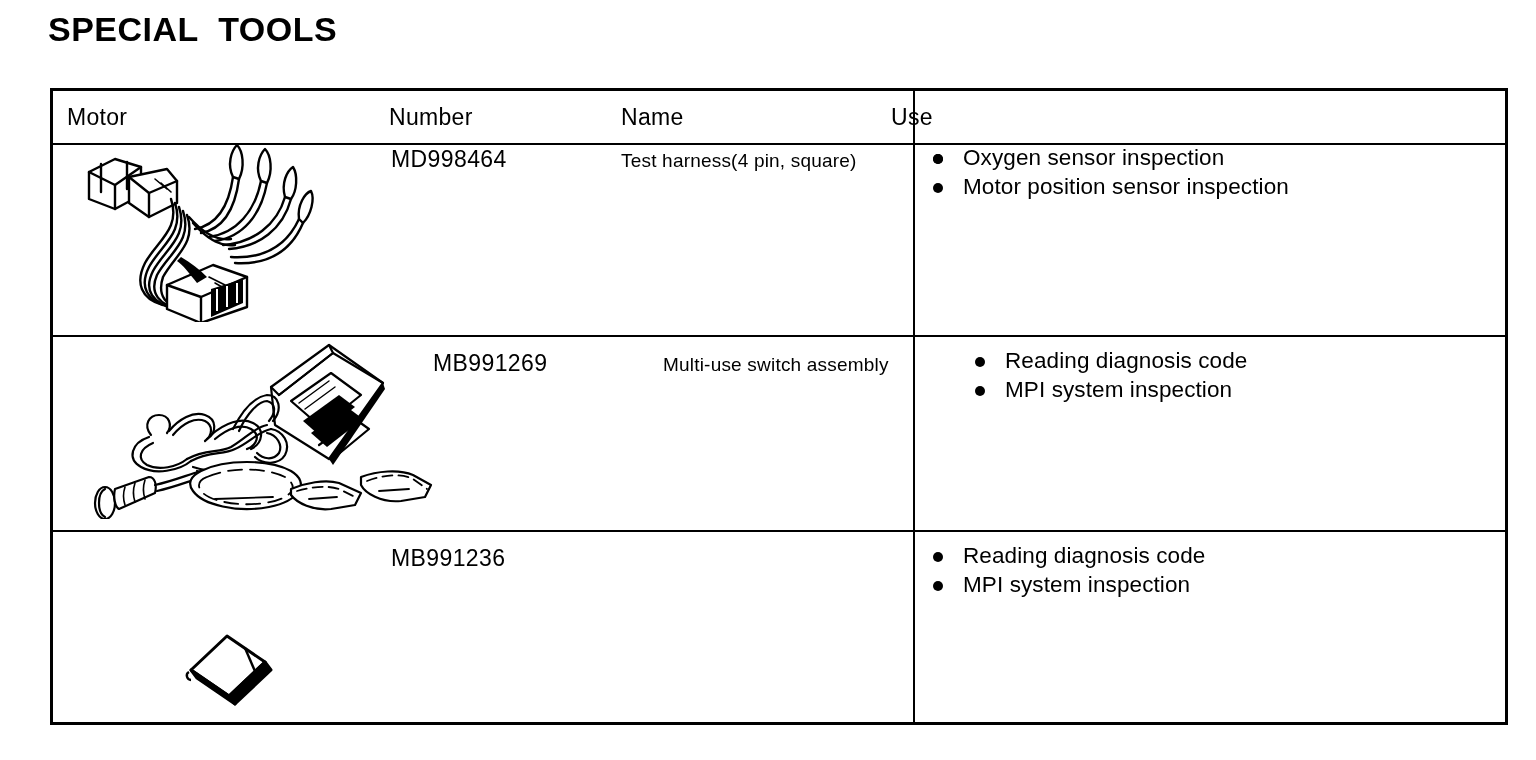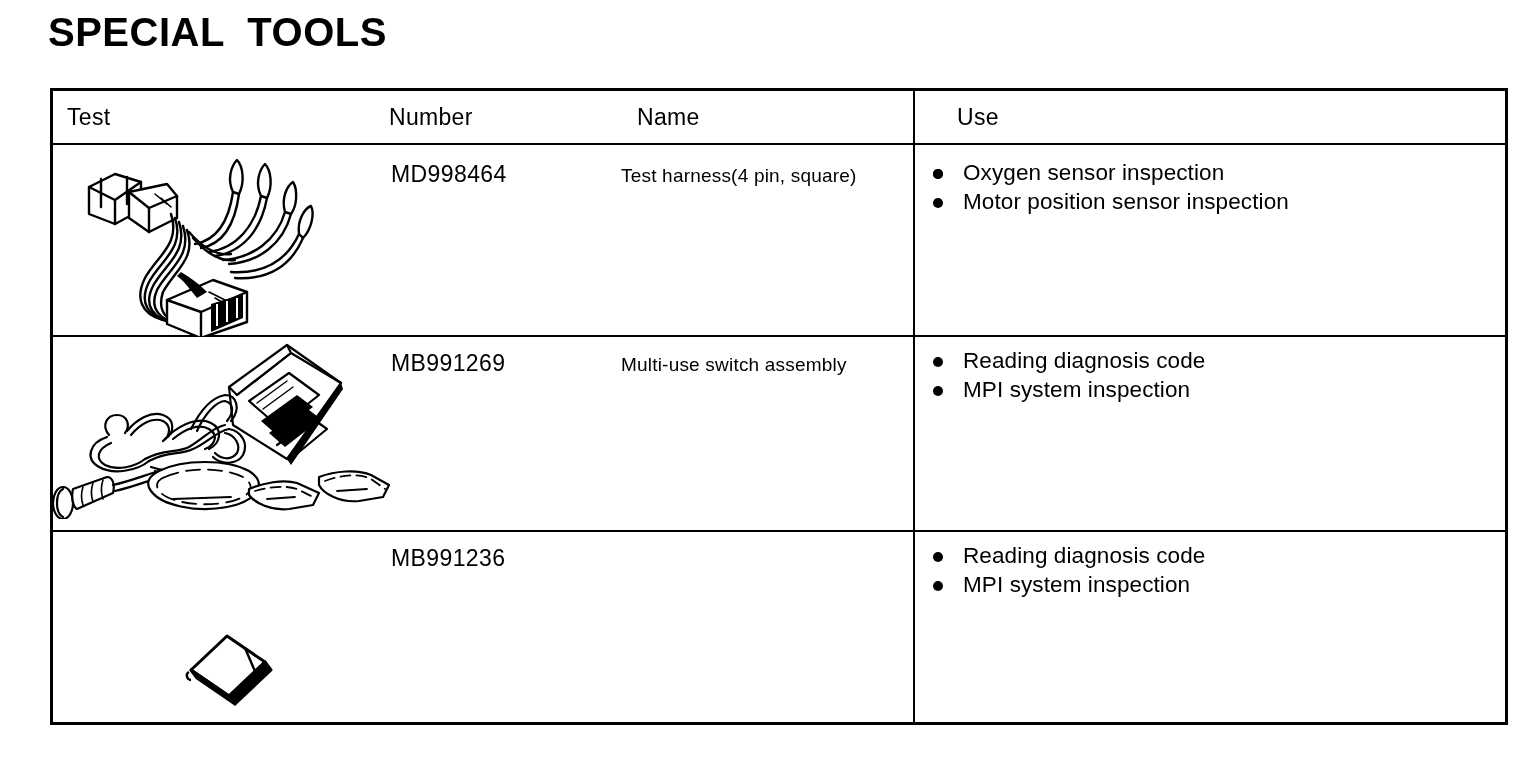--- a/index.html
+++ b/index.html
@@ -15,21 +15,21 @@
     font-family: "Liberation Sans", "DejaVu Sans", sans-serif;
     color: #000000;
     overflow: hidden;
   }
 
   
   #page-title {
     position: absolute;
     left: 48px;
     top: 10px;
-    font-size: 40px;
+    font-size: 34px;
     font-weight: bold;
     letter-spacing: 0.5px;
     white-space: pre;
     font-family: "Liberation Sans", "DejaVu Sans", sans-serif;
   }
 
   
   #tools-table {
     position: absolute;
     left: 50px;
@@ -63,27 +63,27 @@
   
   .hdr {
     position: absolute;
     top: 13px;
     font-size: 23px;
     letter-spacing: 0.3px;
     white-space: nowrap;
   }
   #hdr-tool   { left: 14px; }
   #hdr-number { left: 336px; }
-  #hdr-name   { left: 584px; text-align: right; }
-  #hdr-use    { left: 904px; }
+  #hdr-name   { left: 568px; text-align: right; }
+  #hdr-use    { left: 838px; }
 
   
   .row { position: absolute; left: 0; right: 0; }
-  #row-0 { top: 57px;  height: 202px; }
-  #row-1 { top: 246px; height: 193px; }
+  #row-0 { top: 42px;  height: 202px; }
+  #row-1 { top: 246px; height: 193px; margin-left: 42px; }
   #row-2 { top: 441px; height: 194px; }
 
   .cell-number {
     position: absolute;
     left: 338px;
     top: 13px;
     font-size: 23px;
     letter-spacing: 0.4px;
     white-space: nowrap;
   }
@@ -142,21 +142,21 @@
 
 <div id="page-title">SPECIAL  TOOLS</div>
 
 <div id="tools-table">
 
   <div class="hline" id="hline-header"></div>
   <div class="hline" id="hline-row1"></div>
   <div class="hline" id="hline-row2"></div>
   <div class="vline" id="use-divider"></div>
 
-  <div class="hdr" id="hdr-tool">Test</div>
+  <div class="hdr" id="hdr-tool">Motor</div>
   <div class="hdr" id="hdr-number">Number</div>
   <div class="hdr" id="hdr-name">Name</div>
   <div class="hdr" id="hdr-use">Use</div>
 
   <div class="row" id="row-0">
 
     <div class="cell-tool">
       <svg id="art-harness" class="tool-art" width="250" height="185" viewBox="0 0 250 185">
         <g fill="none" stroke="#000" stroke-width="2.4" stroke-linejoin="round" stroke-linecap="round">
 

